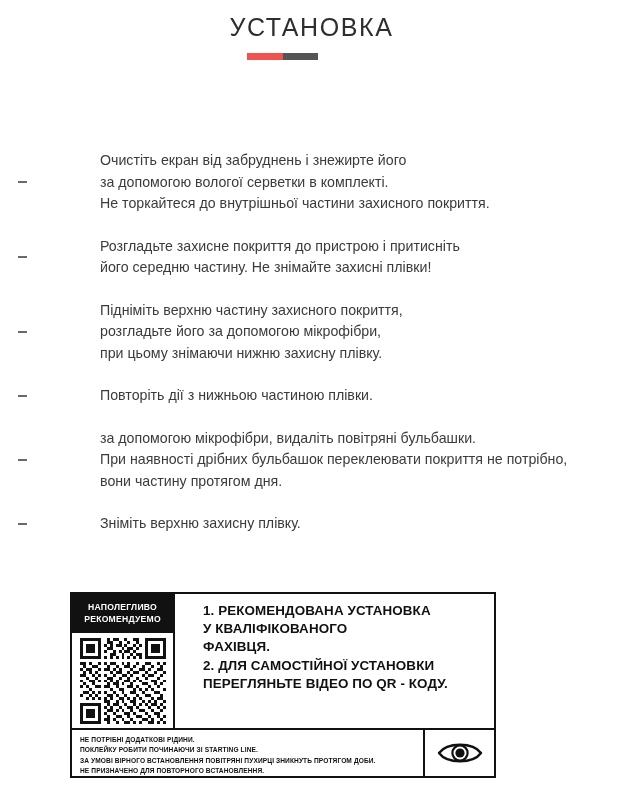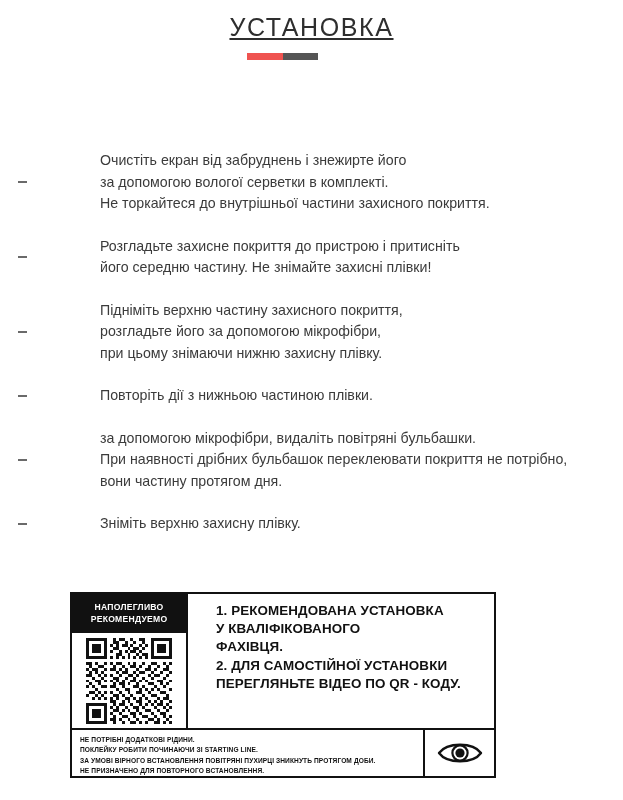--- a/index.html
+++ b/index.html
@@ -21,21 +21,20 @@
     position: absolute;
     top: 12px;
     left: 0;
     width: 623px;
     text-align: center;
     font-size: 25px;
     font-weight: 400;
     letter-spacing: 1.6px;
     color: #2e2e2e;
     line-height: 30px;
-    text-decoration: underline;
   }
   .divider-bar {
     position: absolute;
     top: 53px;
     left: 247px;
     width: 71px;
     height: 7px;
     display: flex;
   }
   .divider-bar .seg-red {
@@ -96,21 +95,21 @@
     display: flex;
     flex-direction: column;
   }
   .card-top {
     display: flex;
     height: 137px;
     border-bottom: 2px solid #111111;
     box-sizing: border-box;
   }
   .card-left {
-    width: 116px;
+    width: 103px;
     box-sizing: border-box;
     border-right: 2px solid #111111;
     display: flex;
     flex-direction: column;
   }
   .badge {
     background: #111111;
     color: #ffffff;
     text-align: center;
     font-size: 8.6px;

